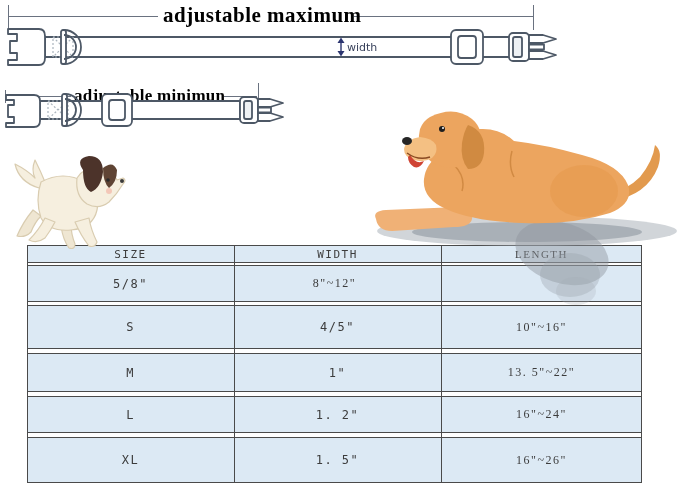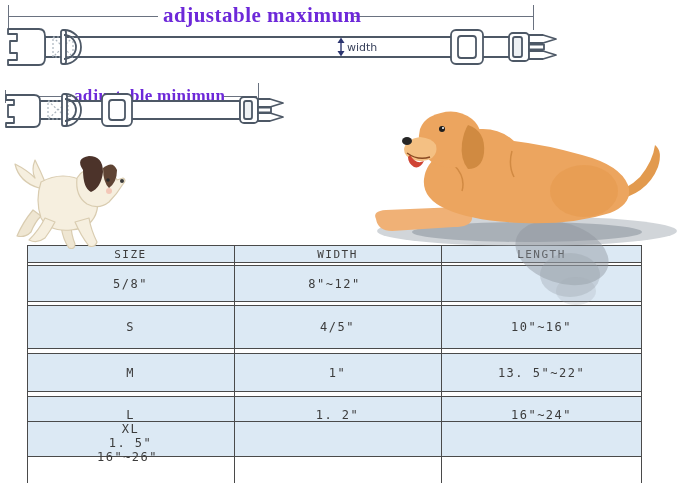--- a/index.html
+++ b/index.html
@@ -4,36 +4,36 @@
 <style>
   html,body{margin:0;padding:0;background:#fff;}
   body{width:679px;height:485px;font-family:"DejaVu Sans",sans-serif;}
   .stage{position:relative;width:679px;height:485px;background:#fff;overflow:hidden;}
 
   
   .dimline{position:absolute;height:1px;background:#6a7280;}
   .dimtick{position:absolute;width:1px;background:#6a7280;}
 
   
-  .title{position:absolute;font-family:"Liberation Serif",serif;font-weight:bold;color:#6d28d9;white-space:nowrap;}
+  .title{position:absolute;font-family:"Liberation Serif",serif;font-weight:bold;color:#000000;white-space:nowrap;}
   .title-max{left:163px;top:3px;font-size:21px;letter-spacing:.5px;}
   .title-min{left:74px;top:86px;font-size:17px;letter-spacing:.3px;}
 
   
   .size-table{position:absolute;left:27px;top:245px;width:615px;height:240px;z-index:1;}
   .trow{position:absolute;left:0;width:615px;background:#dce9f4;border-top:1px solid #4a4a4a;border-bottom:1px solid #4a4a4a;box-sizing:border-box;display:flex;}
   .cell{display:flex;align-items:center;justify-content:center;color:#3c3c3c;font-family:"DejaVu Sans Mono",monospace;white-space:nowrap;}
-  .c1{width:207px;} .c2{width:207px;} .c3{width:201px;}
+  .c1{width:207px;} .c2{width:207px;} .c3{width:201px;font-family:Liberation Serif, serif;}
   .thead{top:0;height:18px;font-size:11px;}
   .thead .cell{letter-spacing:4px;}
   .r-xs{top:20px;height:37px;}
   .r-s{top:60px;height:44px;}
   .r-m{top:108px;height:39px;}
   .r-l{top:151px;height:37px;}
-  .r-xl{top:176px;height:36px;flex-direction:column;}
+  .r-xl{top:192px;height:46px;}
   .trow .cell{font-size:12px;letter-spacing:1.5px;}
   .thead .cell{font-size:11px;}
   .vline{position:absolute;top:0;width:1px;height:238px;background:#4a4a4a;z-index:2;}
   .v0{left:0;} .v1{left:207px;} .v2{left:414px;} .v3{left:614px;}
 
   svg{position:absolute;overflow:visible;}
   .collar-max{left:3px;top:26px;z-index:2;}
   .collar-min{left:2px;top:88px;z-index:2;}
   .puppy{left:5px;top:148px;z-index:5;}
   .bigdog{left:362px;top:103px;z-index:5;}

